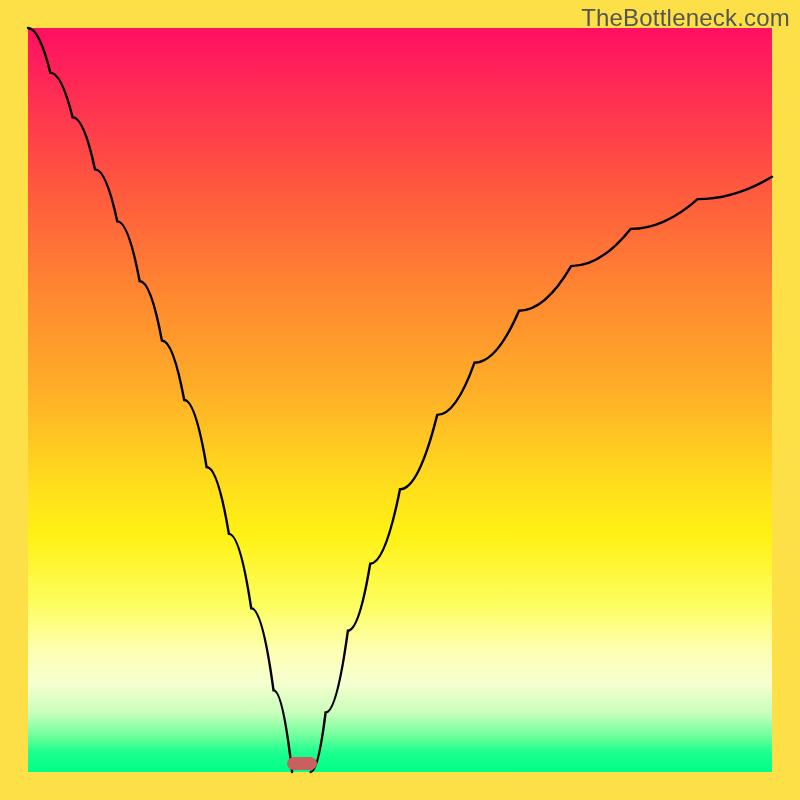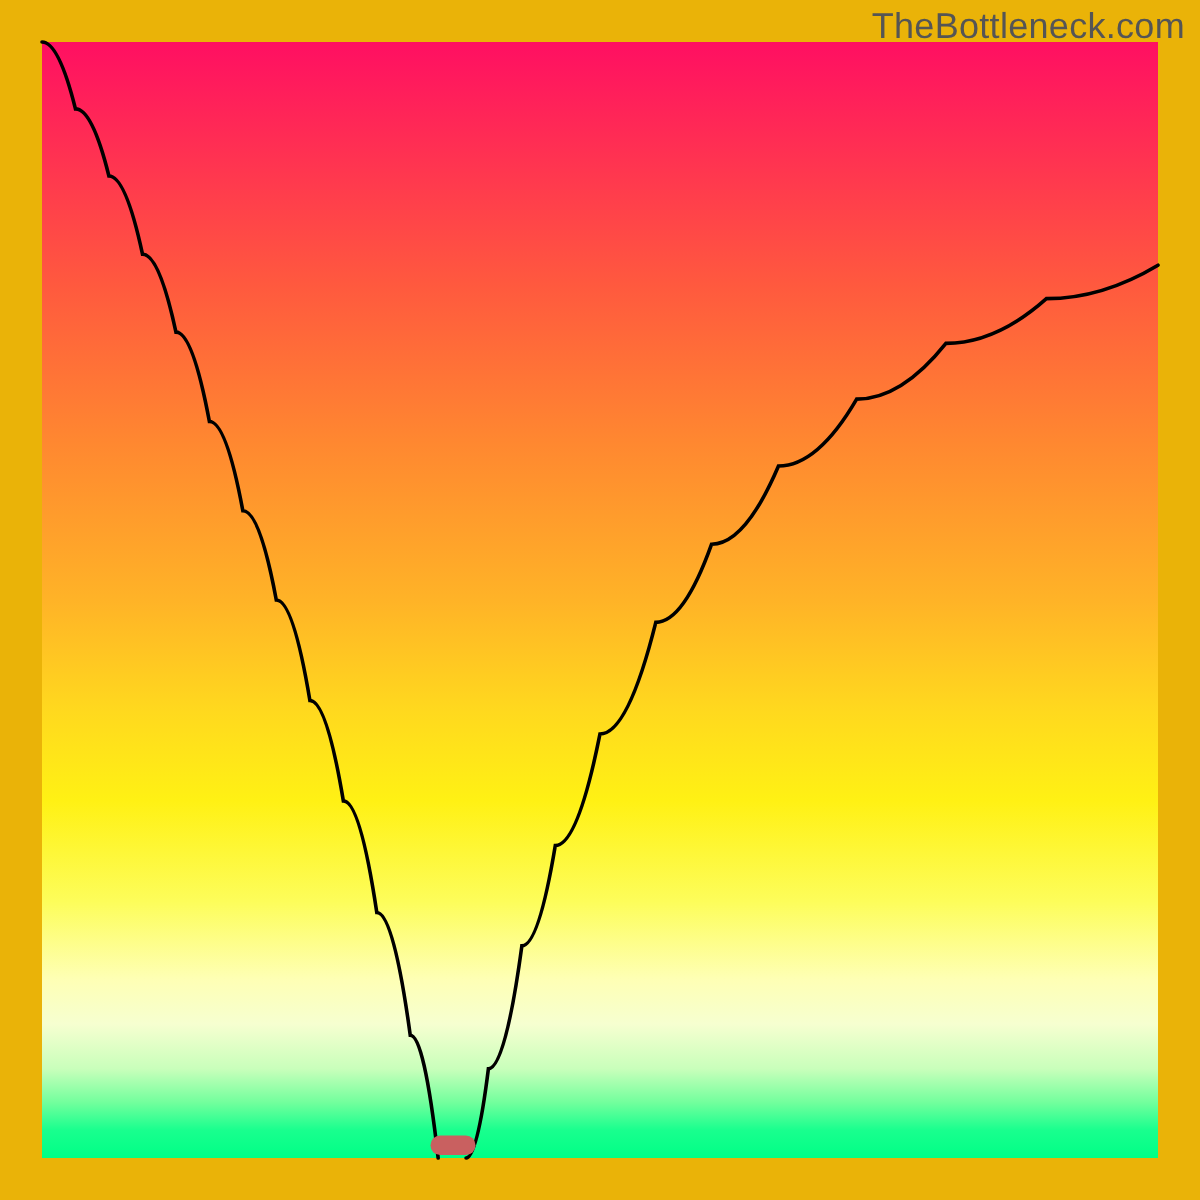--- a/index.html
+++ b/index.html
@@ -10,21 +10,21 @@
     background: #000000;
     overflow: hidden;
     font-family: Arial, Helvetica, sans-serif;
   }
   .frame {
     position: absolute;
     left: 0;
     top: 0;
     width: 800px;
     height: 800px;
-    background: #eab308;
+    background: #fde047;
   }
   .plot-area {
     position: absolute;
     left: 28px;
     top: 28px;
     width: 744px;
     height: 744px;
     
     background: linear-gradient(
       to bottom,

